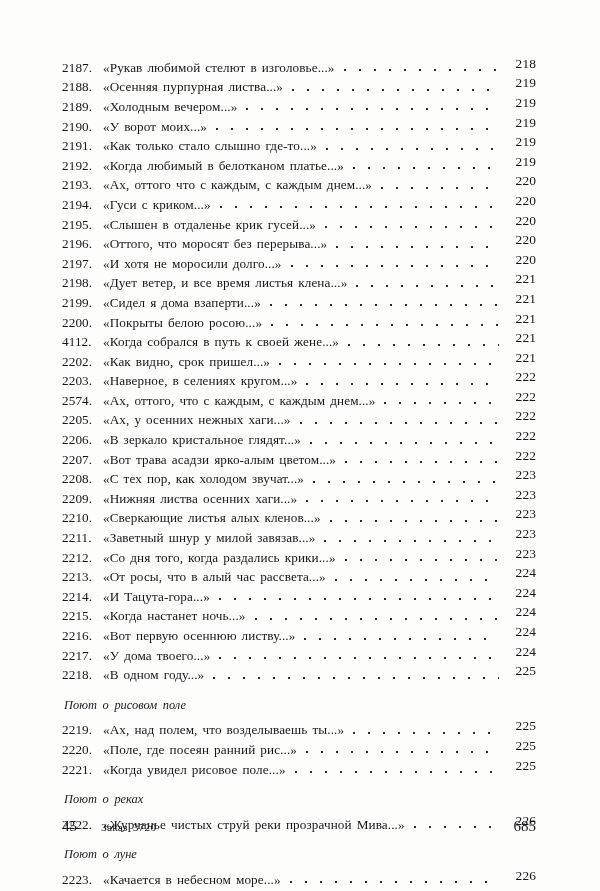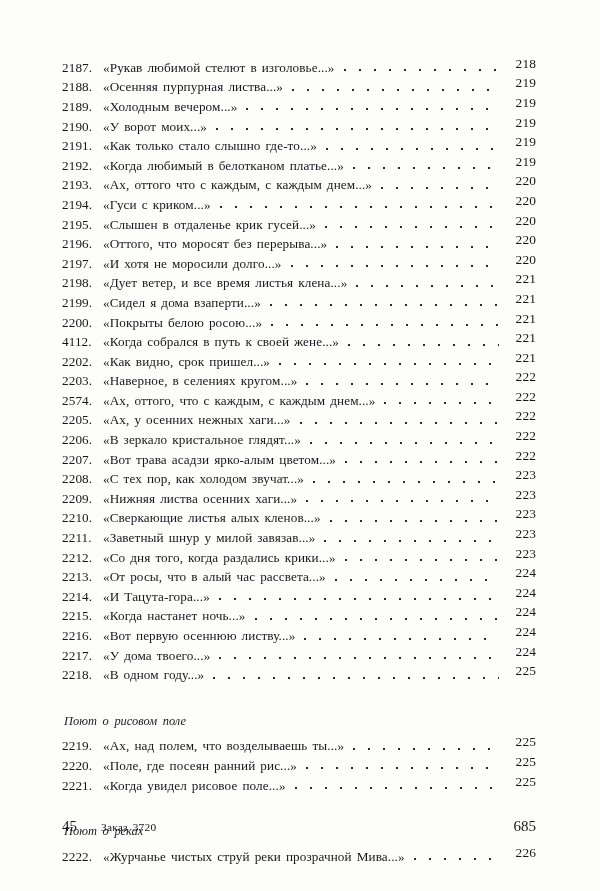--- a/index.html
+++ b/index.html
@@ -86,21 +86,21 @@
   .sec-head {
     height: 19.6px;
     display: flex;
     align-items: flex-end;
     font-style: italic;
     font-size: 12.4px;
     word-spacing: 2.6px;
     padding-left: 2px;
     color: #1b1c1f;
   }
-  .sec-head.gap-before { margin-top: 24px; }
+  .sec-head.gap-before { margin-top: 8px; }
   .sec-head.gap-after  { margin-bottom: 8px; }
 
   
   .footer {
     position: absolute;
     left: 62px;
     right: 64px;
     top: 818px;
     display: flex;
     align-items: baseline;

